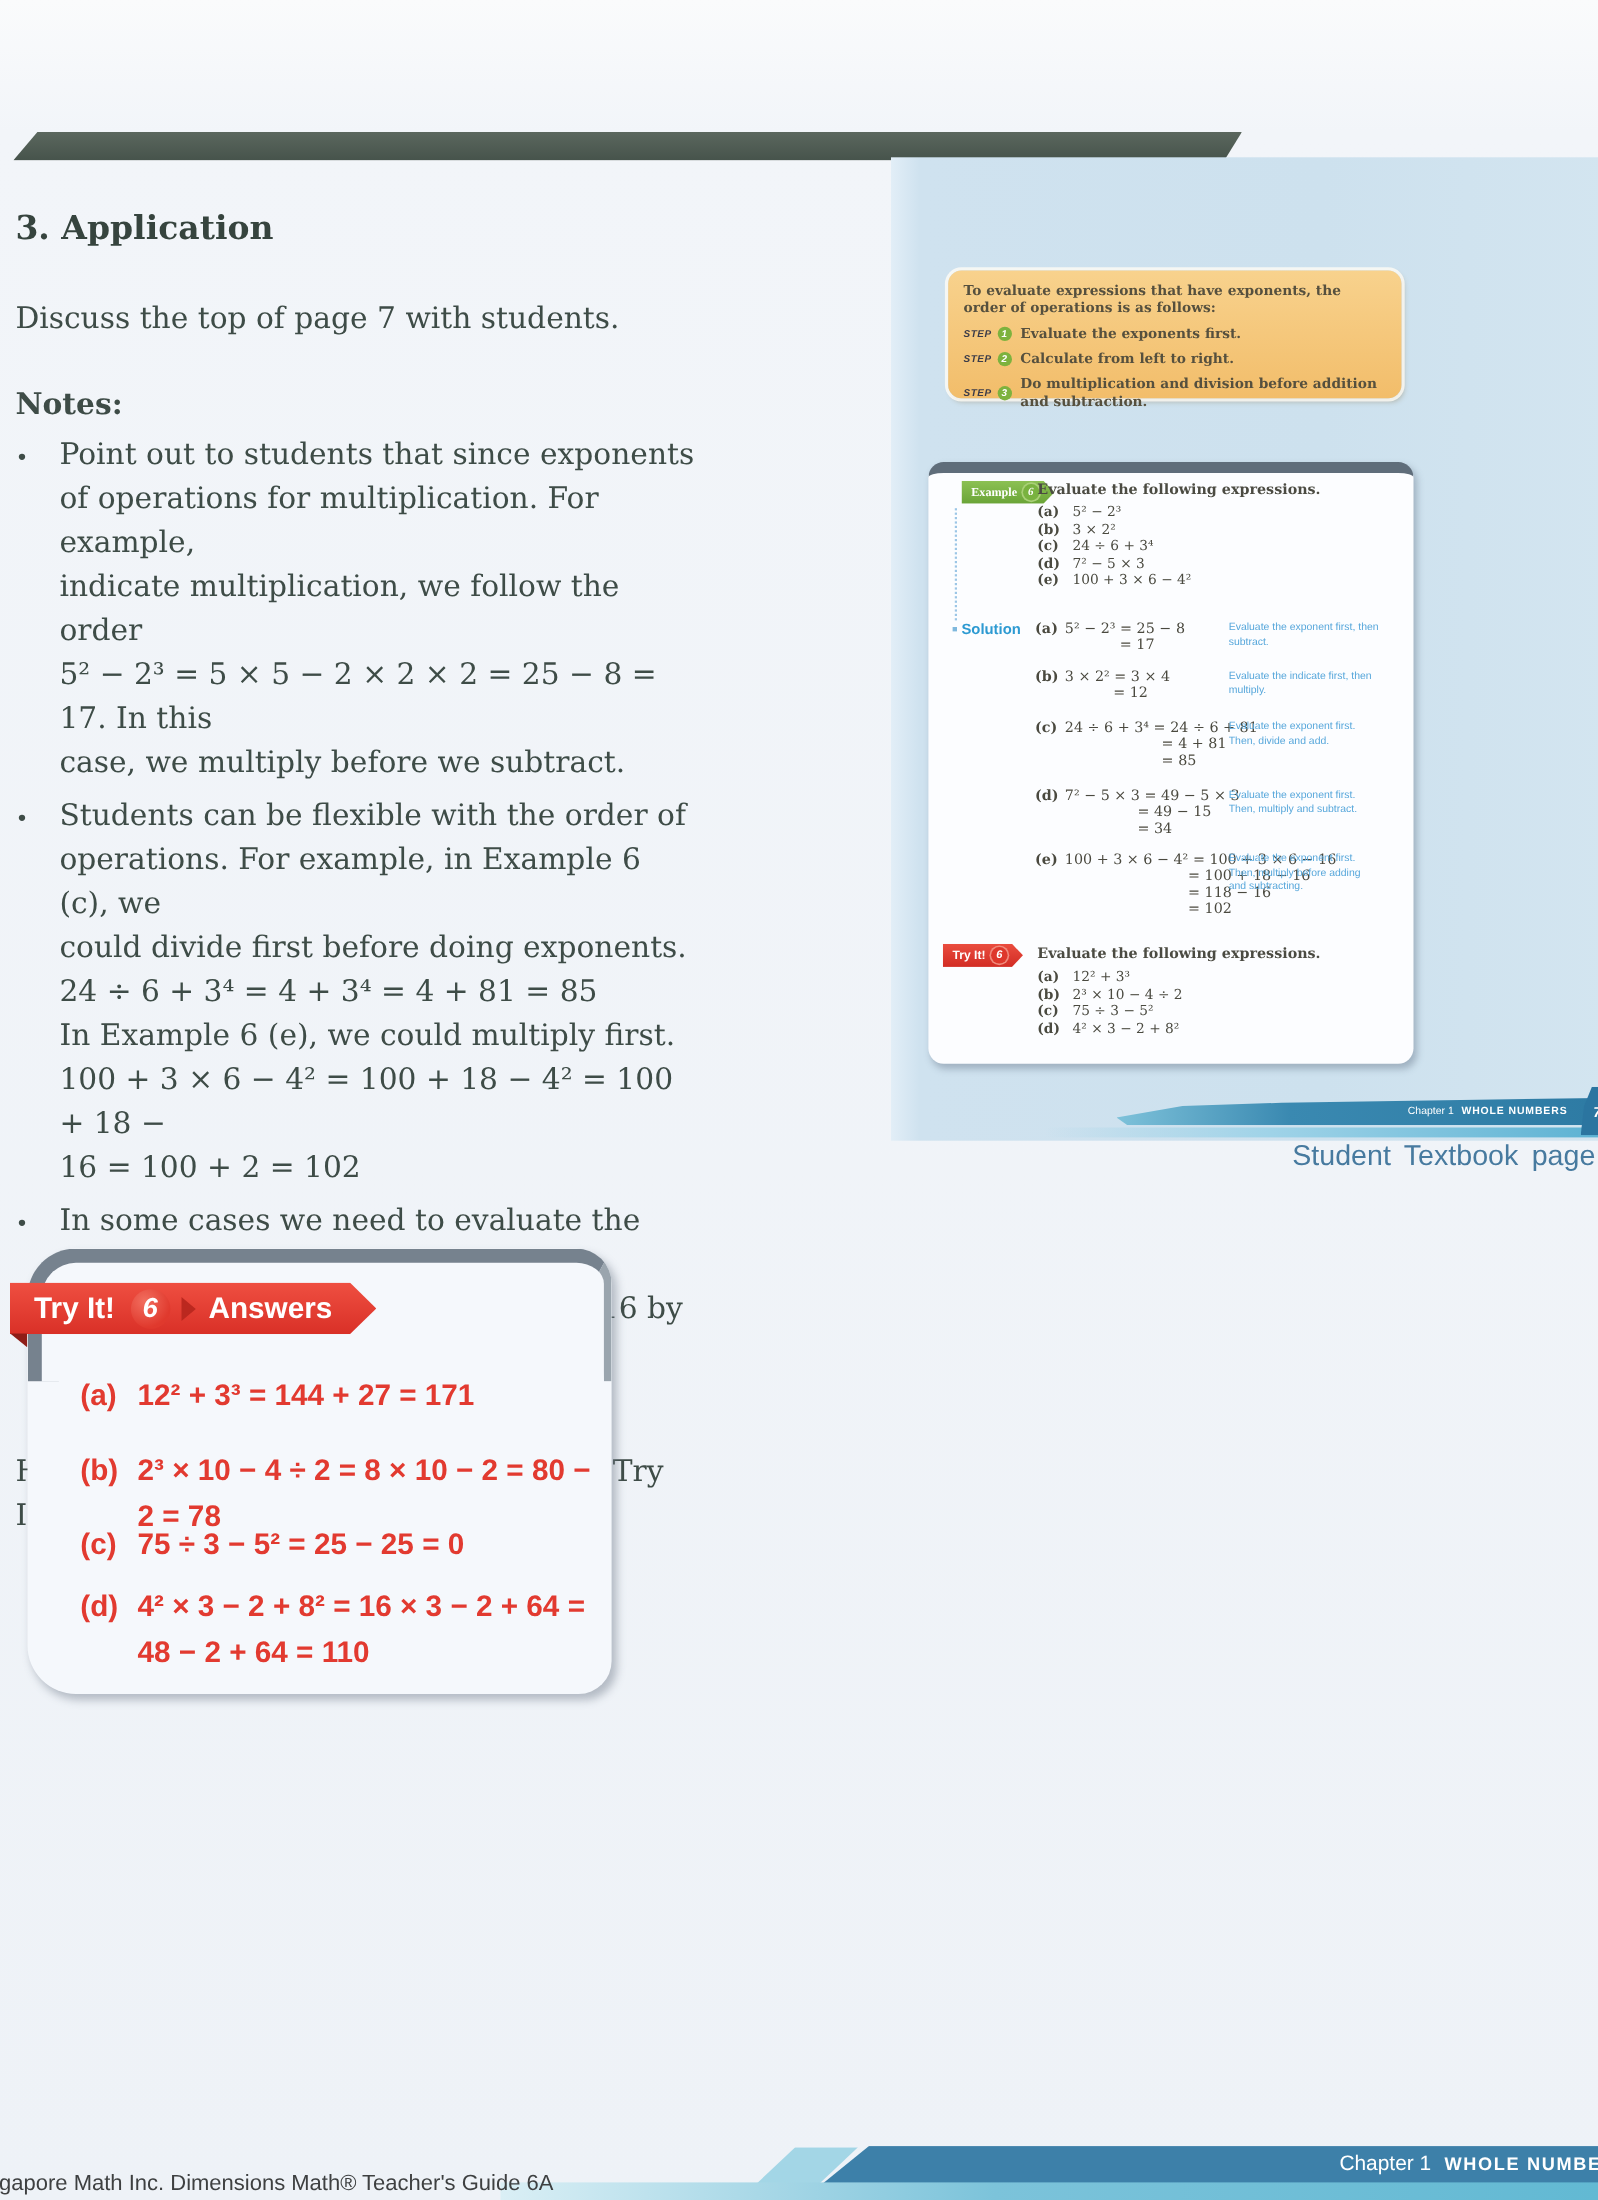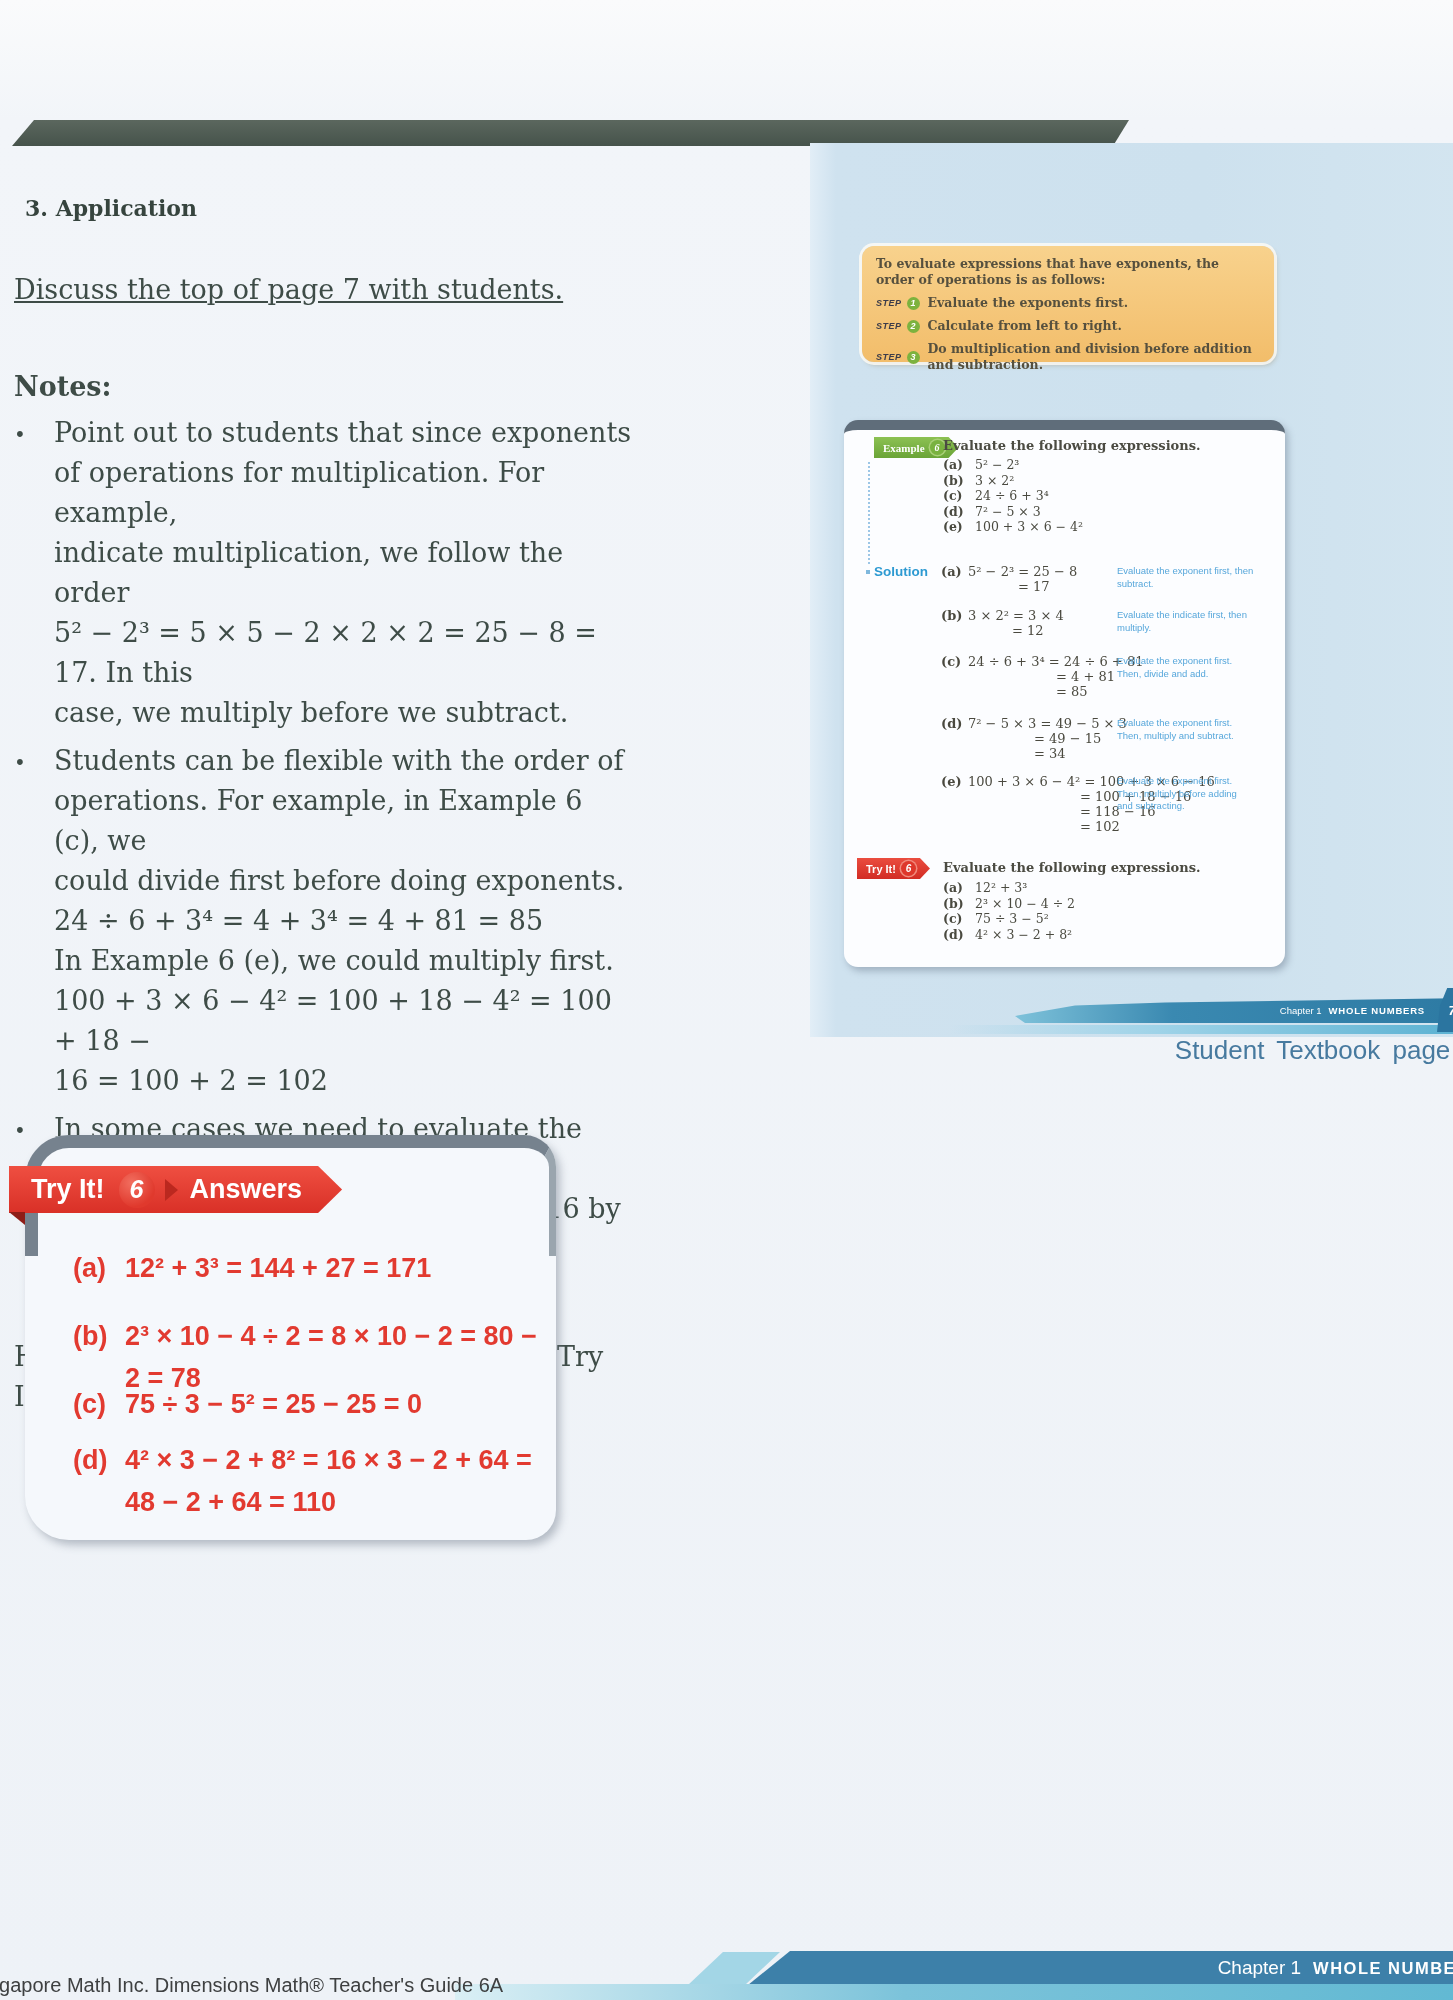--- a/index.html
+++ b/index.html
@@ -9,22 +9,22 @@
   .page{position:absolute;inset:0;}
 
   
   .top-bar{position:absolute;left:12px;top:120px;width:1117px;height:26px;
     background:linear-gradient(180deg,#5b675e,#46534b);
     clip-path:polygon(22px 0,100% 0,calc(100% - 16px) 100%,0 100%);}
 
   
   .left-col{position:absolute;left:14px;top:188px;width:618px;color:#3e4c47;
     font-size:27px;line-height:40px;}
-  .left-col h2{font-size:22px;margin:0 0 42px 11px;color:#36443e;}
-  .intro{margin:0 0 57px 0;text-decoration:underline;}
+  .left-col h2{font-size:30px;margin:0 0 42px 0;color:#36443e;}
+  .intro{margin:0 0 38px 0;}
   .notes-label{margin:0 0 6px 0;font-weight:bold;}
   .bullet{display:flex;margin:0 0 8px 0;}
   .bullet .dot{width:40px;flex:0 0 40px;font-size:20px;padding-top:2px;}
   .blines{flex:1;}
   .closing{margin:28px 0 0 0;}
 
   
   .ansbox{position:absolute;left:25px;top:1135px;width:531px;height:405px;
     background:#f5f8fc;border-radius:44px 32px 30px 44px;
     box-shadow:4px 5px 8px rgba(108,120,136,.45);}

